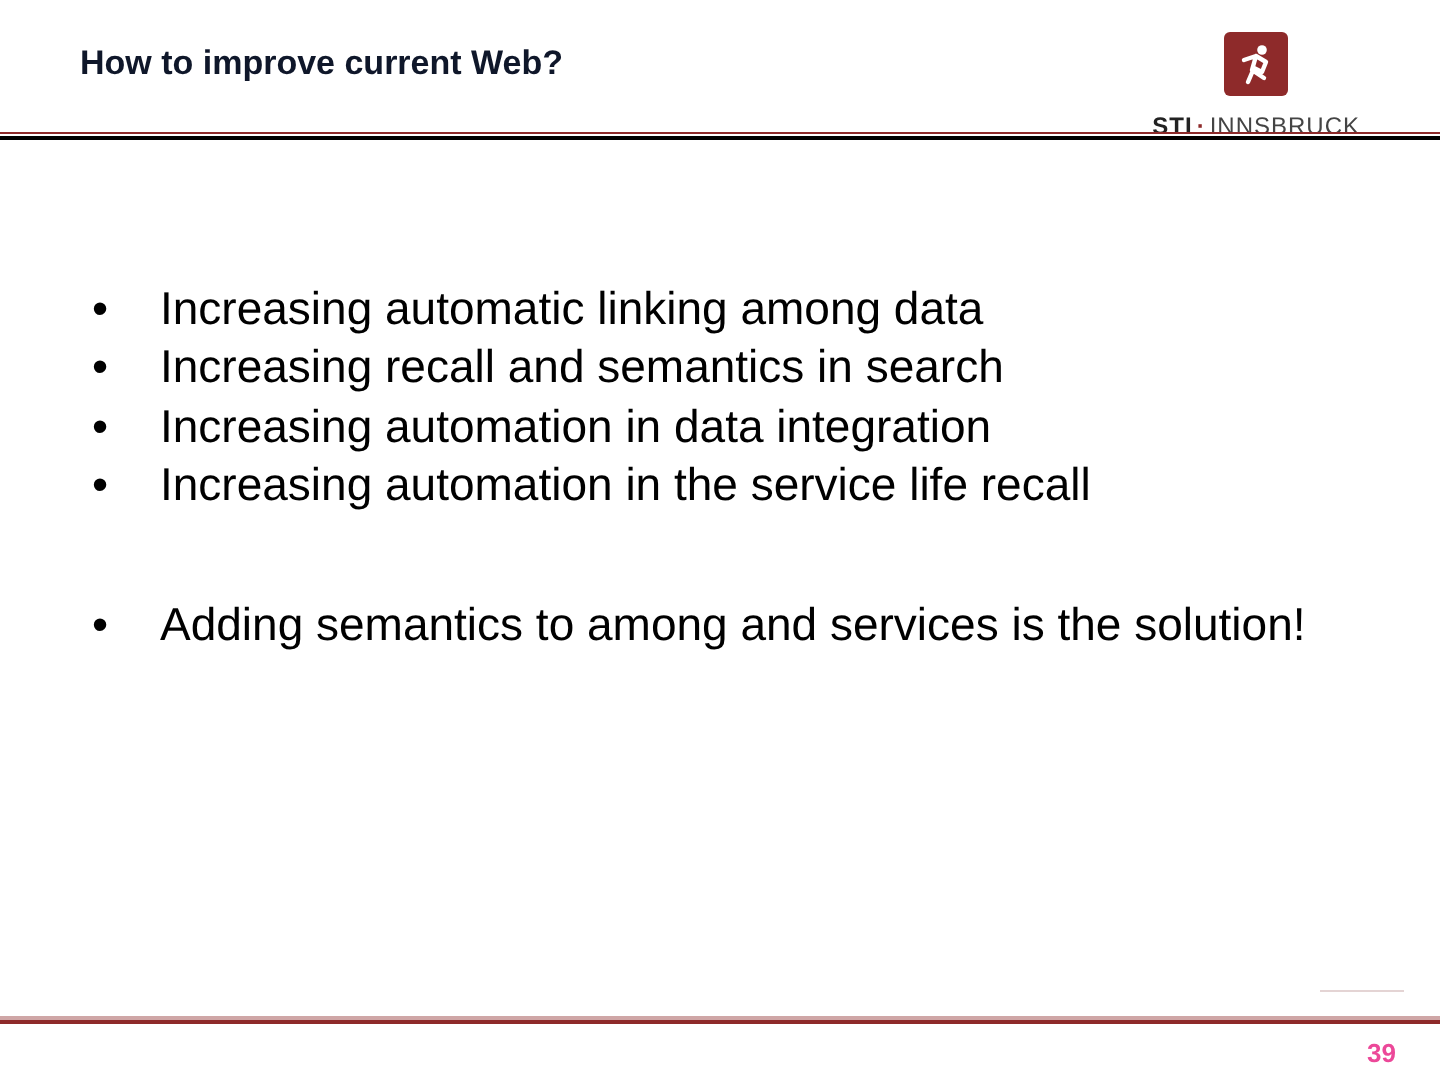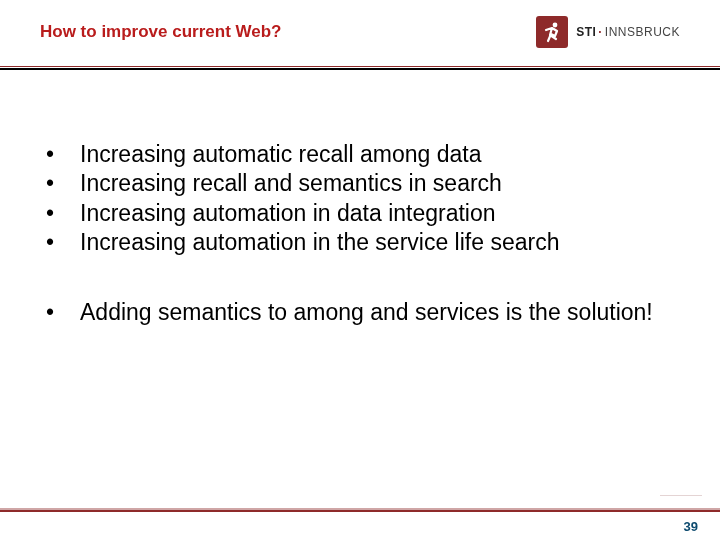--- a/index.html
+++ b/index.html
@@ -20,29 +20,30 @@
     box-sizing: border-box;
   }
   .header {
     position: relative;
     padding: 22px 40px 0 40px;
     height: 56px;
   }
   .title {
     font-size: 17px;
     font-weight: bold;
-    color: #b91c1c;
+    color: #0f172a;
   }
   .logo-block {
     position: absolute;
     right: 40px;
     top: 16px;
     display: flex;
     align-items: center;
     gap: 8px;
+    flex-direction: column;
   }
   .logo-square {
     width: 32px;
     height: 32px;
     background: #8e2a2a;
     border-radius: 3px;
     position: relative;
   }
   .logo-figure {
     position: absolute;
@@ -101,21 +102,21 @@
     height: 4px;
   }
   .footer-rule .top { height:2px; background:#cfa6a6; }
   .footer-rule .bot { height:2px; background:#8e2a2a; }
   .pagenum {
     position: absolute;
     right: 22px;
     bottom: 6px;
     font-size: 13px;
     font-weight: bold;
-    color: #0c4a6e;
+    color: #ec4899;
   }
   .ghost-corner {
     position: absolute;
     right: 18px;
     bottom: 34px;
     width: 42px;
     height: 10px;
     border-top: 1px solid #e4d4d4;
   }
 </style>
@@ -142,33 +143,33 @@
   <div class="hr-band">
     <div class="top"></div>
       <div class="mid"></div>
       <div class="bot"></div>
   </div>
 
   <div class="content">
     <ul class="bullet-list">
       <li>
           <span class="dot">•</span>
-          <span class="txt">Increasing automatic recall among data</span>
+          <span class="txt">Increasing automatic linking among data</span>
         </li>
       <li>
           <span class="dot">•</span>
           <span class="txt">Increasing recall and semantics in search</span>
         </li>
       <li>
           <span class="dot">•</span>
           <span class="txt">Increasing automation in data integration</span>
         </li>
       <li>
           <span class="dot">•</span>
-          <span class="txt">Increasing automation in the service life search</span>
+          <span class="txt">Increasing automation in the service life recall</span>
         </li>
     </ul>
     <ul class="bullet-list">
       <li>
           <span class="dot">•</span>
           <span class="txt">Adding semantics to among and services is the solution!</span>
         </li>
     </ul>
   </div>
 

